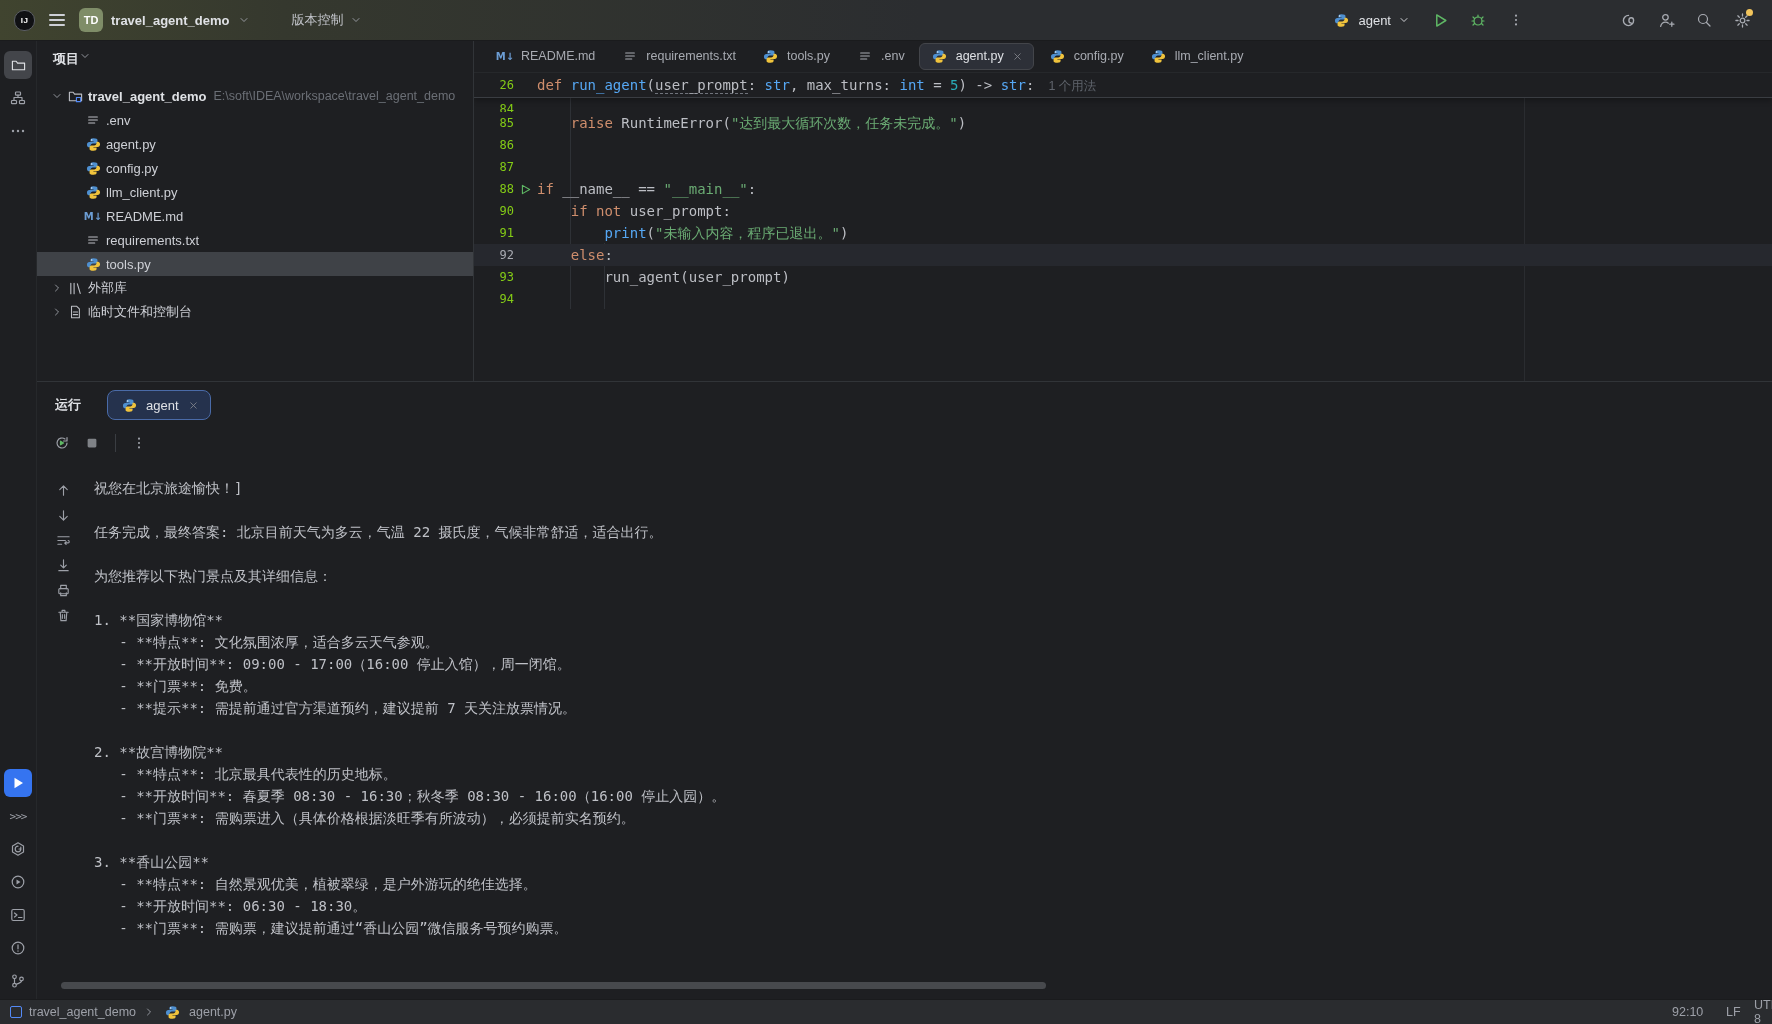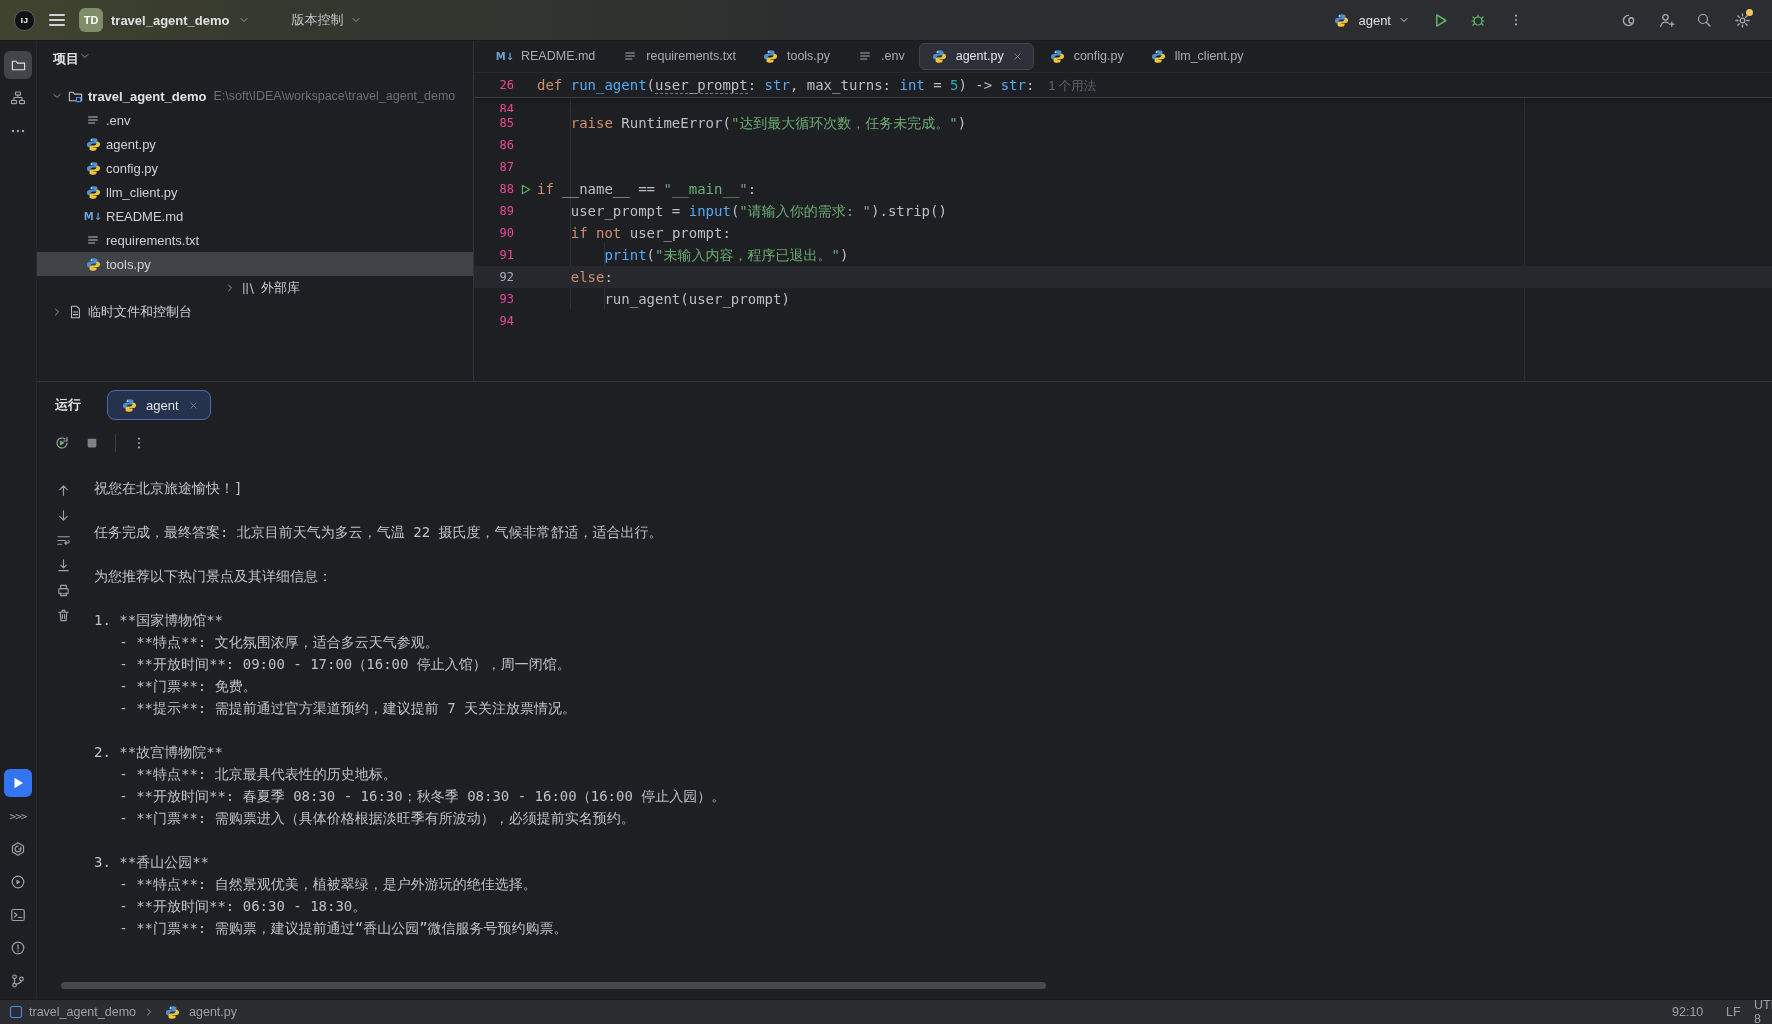--- a/index.html
+++ b/index.html
@@ -55,21 +55,21 @@
   .editor{position:absolute;left:474px;top:40px;right:0;height:341px;background:#1e1f22;box-sizing:border-box;z-index:7}
   .tabsbar{height:32px;display:flex;align-items:center;padding-left:10px;border-bottom:1px solid #26282b}
   .tab{display:flex;align-items:center;gap:6px;height:25px;padding:0 10px;font-size:12.5px;color:#a8abb2;
     border-radius:6px;margin-right:3px;cursor:pointer;border:1px solid transparent}
   .tab.active{background:#2d3038;border-color:#43454a;color:#dfe1e5}
   .tab .x{color:#85888f;margin-left:2px;display:inline-flex}
   .codearea{position:relative;height:308px;font-family:"DejaVu Sans Mono",monospace;font-size:14px;overflow:hidden}
   .mguide{position:absolute;left:1050px;top:24px;bottom:0;width:1px;background:#2a2c30}
   .iguide{position:absolute;width:1px;background:#2e3136}
   .crow{display:flex;height:22px;line-height:22px;position:relative;white-space:pre}
-  .crow .lnum{width:40px;text-align:right;color:#ec4899;font-size:12px;flex:none;font-family:"DejaVu Sans Mono",monospace}
+  .crow .lnum{width:40px;text-align:right;color:#84cc16;font-size:12px;flex:none;font-family:"DejaVu Sans Mono",monospace}
   .crow .gslot{width:23px;flex:none;display:flex;align-items:center;justify-content:center}
   .crow code{font-family:inherit;color:#bcbec4}
   .crow.cur{background:#26282e}
   .crow.cur .lnum{color:#a9abb2}
   .crow.sticky{height:24px;line-height:24px;border-bottom:1px solid #3a3d42;background:#1e1f22;box-shadow:0 3px 5px rgba(0,0,0,.25);z-index:3}
   .crow.clip{height:14px;overflow:hidden}
   .c-kw{color:#cf8e6d}.c-fn{color:#56a8f5}.c-str{color:#6aab73}.c-num{color:#2aacb8}
   .c-sq{border-bottom:1px dashed #70747c}
   .hint{color:#5f646c;font-family:"Liberation Sans",sans-serif;font-size:12.5px;margin-left:14px}
 
@@ -344,21 +344,21 @@
         <span class="t-chev"></span>
         <span class="t-icon">
           <svg width="15" height="15" viewBox="0 0 16 16">
             <path fill="#4e8fd0" d="M7.9 1.3c-2.4 0-3.2.9-3.2 2.1v1.4h3.4v.6H3.5C2.1 5.4 1 6.5 1 8.2s1.1 2.8 2.5 2.8h1.3V9.3c0-1.3 1.1-2.4 2.5-2.4h3.1c1 0 1.8-.8 1.8-1.9v-1.7c0-1.2-1-2-4.3-2z"></path>
             <path fill="#f0c33c" d="M8.1 14.7c2.4 0 3.2-.9 3.2-2.1v-1.4H7.9v-.6h4.6c1.4 0 2.5-1.1 2.5-2.8S13.9 5 12.5 5h-1.3v1.7c0 1.3-1.1 2.4-2.5 2.4H5.6c-1 0-1.8.8-1.8 1.9v1.7c0 1.2 1 2 4.3 2z"></path>
             <circle cx="6.1" cy="3.2" r=".7" fill="#fff"></circle>
           </svg>
         </span>
         <span class="t-label">tools.py</span>
       </div>
-      <div class="trow" style="padding-left: 12px; justify-content: center;">
+      <div class="trow" style="padding-left: 12px;">
         <span class="t-chev">
           <svg width="12" height="12" viewBox="0 0 16 16" fill="none" stroke="currentColor" stroke-width="1.2" stroke-linecap="round" stroke-linejoin="round">
             <polyline points="6,4 10,8 6,12"></polyline>
           </svg>
         </span>
         <span class="t-icon">
           <svg width="15" height="15" viewBox="0 0 16 16" fill="none" stroke="currentColor" stroke-width="1.2" stroke-linecap="round" stroke-linejoin="round">
             <path d="M3 2.5v11M6.5 2.5v11M10 3l3 10.2"></path>
           </svg>
         </span>
@@ -456,21 +456,20 @@
     <div class="iguide" style="left:96px;top:24px;height:212px"></div>
     <div class="iguide" style="left:130px;top:170px;height:66px"></div>
   <div class="crow sticky"><span class="lnum">26</span><span class="gslot"></span><code><span class="c-kw">def </span><span class="c-fn">run_agent</span><span>(</span><span class="c-sq">user_prompt</span><span>: </span><span class="c-fn">str</span><span>, </span><span>max_turns</span><span>: </span><span class="c-fn">int</span><span> = </span><span class="c-num">5</span><span>) -&gt; </span><span class="c-fn">str</span><span>:</span><span class="hint">1 个用法</span></code></div>
       <div class="crow clip"><span class="lnum">84</span><span class="gslot"></span><code></code></div>
       <div class="crow"><span class="lnum">85</span><span class="gslot"></span><code><span>    </span><span class="c-kw">raise </span><span>RuntimeError(</span><span class="c-str">"达到最大循环次数，任务未完成。"</span><span>)</span></code></div>
       <div class="crow"><span class="lnum">86</span><span class="gslot"></span><code></code></div>
       <div class="crow"><span class="lnum">87</span><span class="gslot"></span><code></code></div>
       <div class="crow"><span class="lnum">88</span><span class="gslot"><svg width="11" height="11" viewBox="0 0 16 16">
             <path d="M3.5 2v12L14 8z" fill="none" stroke="#5fb865" stroke-width="1.6" stroke-linejoin="round"></path>
           </svg></span><code><span class="c-kw">if </span><span>__name__ == </span><span class="c-str">"__main__"</span><span>:</span></code></div>
-      <div class="crow"><span class="lnum">89</span><span class="gslot"></span><code><span>    user_prompt = </span><span class="c-fn">input</span><span>(</span><span class="c-str">"请输入你的需求: "</span><span>).strip()</span></code></div>
       <div class="crow"><span class="lnum">90</span><span class="gslot"></span><code><span>    </span><span class="c-kw">if not </span><span>user_prompt:</span></code></div>
       <div class="crow"><span class="lnum">91</span><span class="gslot"></span><code><span>        </span><span class="c-fn">print</span><span>(</span><span class="c-str">"未输入内容，程序已退出。"</span><span>)</span></code></div>
       <div class="crow cur"><span class="lnum">92</span><span class="gslot"></span><code><span>    </span><span class="c-kw">else</span><span>:</span></code></div>
       <div class="crow"><span class="lnum">93</span><span class="gslot"></span><code><span>        run_agent(user_prompt)</span></code></div>
       <div class="crow"><span class="lnum">94</span><span class="gslot"></span><code></code></div>
     </div>
 </div>
 
 <div class="runpanel">
   <div class="rp-header">

